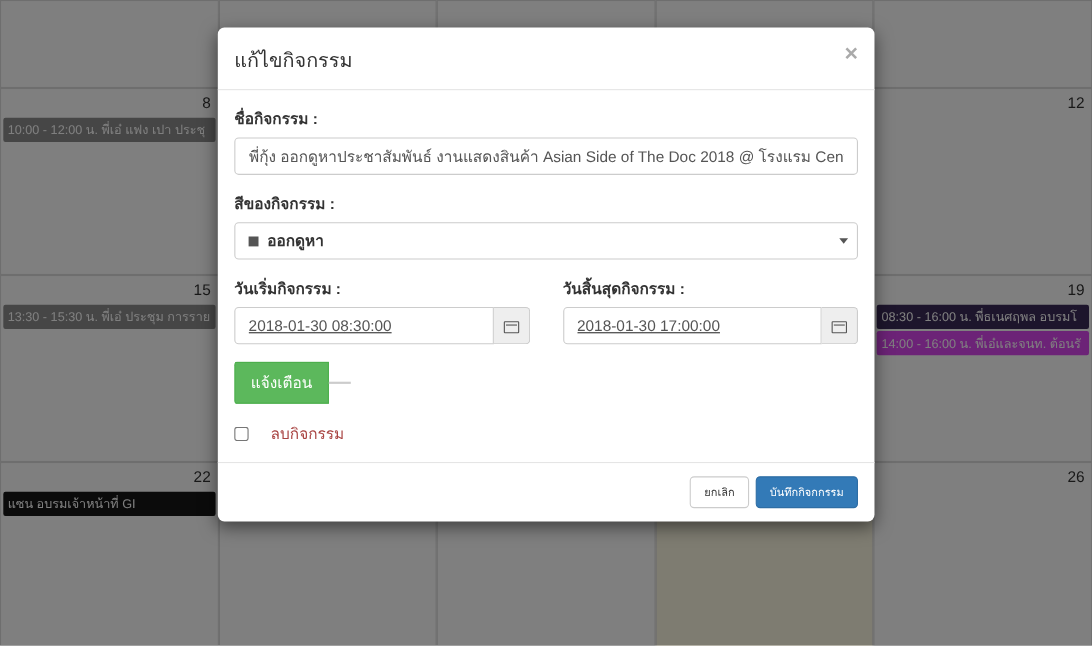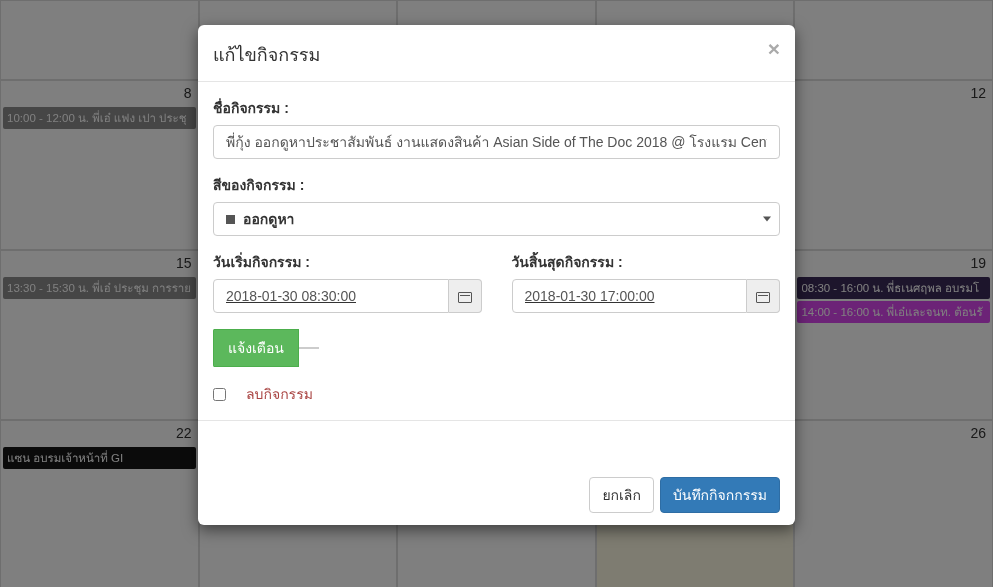--- a/index.html
+++ b/index.html
@@ -143,25 +143,24 @@
     .delete-row { display: flex; align-items: center; gap: 20px; margin-top: 4px; color: #a94442; }
     .delete-row input[type=checkbox] { width: 13px; height: 13px; }
     .modal-footer {
       padding: 12px 15px;
       border-top: 1px solid #e5e5e5;
       display: flex; justify-content: flex-end; gap: 6px;
     }
     .btn {
       display: inline-block;
       padding: 6px 12px;
-      font-size: 14px;
+      font-size: 10px;
       border-radius: 4px;
       cursor: pointer;
       border: 1px solid transparent;
-      margin-top: 44px;
     }
     .btn-default { background: #fff; border-color: #ccc; color: #333; }
     .btn-primary { background: #337ab7; border-color: #2e6da4; color: #ffffff; }
   </style>
 </head>
 <body>
 
 <div class="calendar" id="cal-grid">
     <div class="cal-cell"></div>
     <div class="cal-cell"></div>

